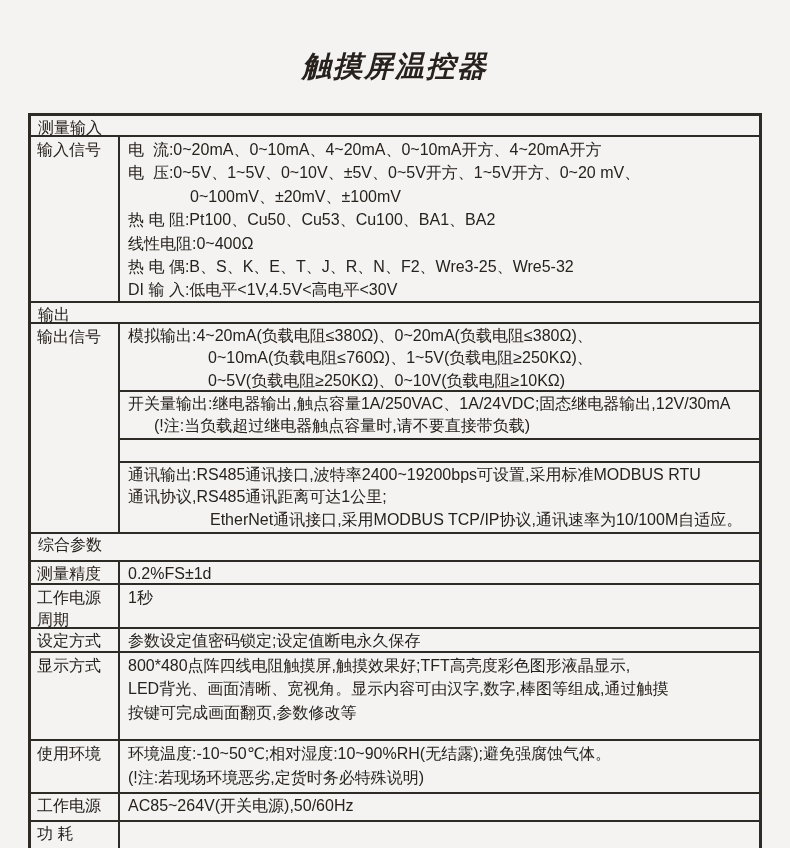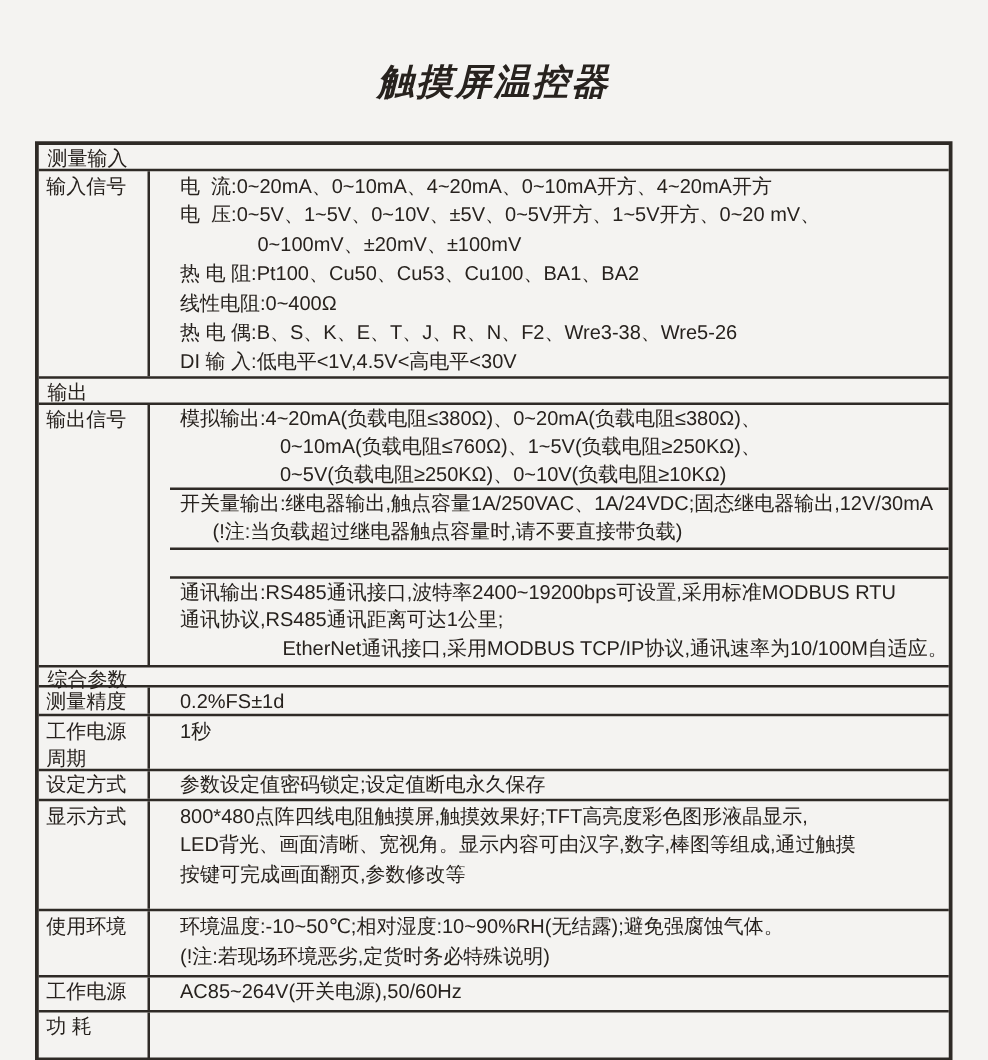--- a/index.html
+++ b/index.html
@@ -31,26 +31,25 @@
     border:3px solid var(--bc);
   }
   
   .sec{
     height:21px;
     line-height:23px;
     padding-left:7px;
     border-bottom:2px solid var(--bc);
     white-space:pre;
   }
-  .sec[data-name="section-header-comprehensive-params"]{height:16px;line-height:21px;}
+  .sec[data-name="section-header-comprehensive-params"]{height:28px;line-height:21px;}
   
   .drow{
     display:flex;
     border-bottom:2px solid var(--bc);
-    gap:16px;
   }
   .lbl{
     flex:0 0 89px;
     width:89px;
     border-right:2px solid var(--bc);
     padding:2px 0 0 6px;
     white-space:pre-line;
     line-height:22px;
   }
   .cnt{
@@ -105,21 +104,21 @@
     <div class="sec" data-name="section-header-measurement-input">测量输入</div>
 
     <div class="drow" data-name="row-input-signal">
       <div class="lbl" data-name="row-label-input-signal">输入信号</div>
       <div class="cnt" data-name="row-content-input-signal">
         <div class="line" data-name="spec-line">电  流:0~20mA、0~10mA、4~20mA、0~10mA开方、4~20mA开方</div>
         <div class="line" data-name="spec-line">电  压:0~5V、1~5V、0~10V、±5V、0~5V开方、1~5V开方、0~20 mV、</div>
         <div class="line ind-62" data-name="spec-line">0~100mV、±20mV、±100mV</div>
         <div class="line" data-name="spec-line">热 电 阻:Pt100、Cu50、Cu53、Cu100、BA1、BA2</div>
         <div class="line" data-name="spec-line">线性电阻:0~400Ω</div>
-        <div class="line" data-name="spec-line">热 电 偶:B、S、K、E、T、J、R、N、F2、Wre3-38、Wre5-26</div>
+        <div class="line" data-name="spec-line">热 电 偶:B、S、K、E、T、J、R、N、F2、Wre3-25、Wre5-32</div>
         <div class="line" data-name="spec-line">DI 输 入:低电平&lt;1V,4.5V&lt;高电平&lt;30V</div>
       </div>
     </div>
 
     <div class="sec" data-name="section-header-output">输出</div>
 
     <div class="drow" data-name="row-output-signal">
       <div class="lbl" data-name="row-label-output-signal">输出信号</div>
       <div class="cnt" data-name="row-content-output-signal">
         <div class="sub" data-name="sub-row-analog-output">

